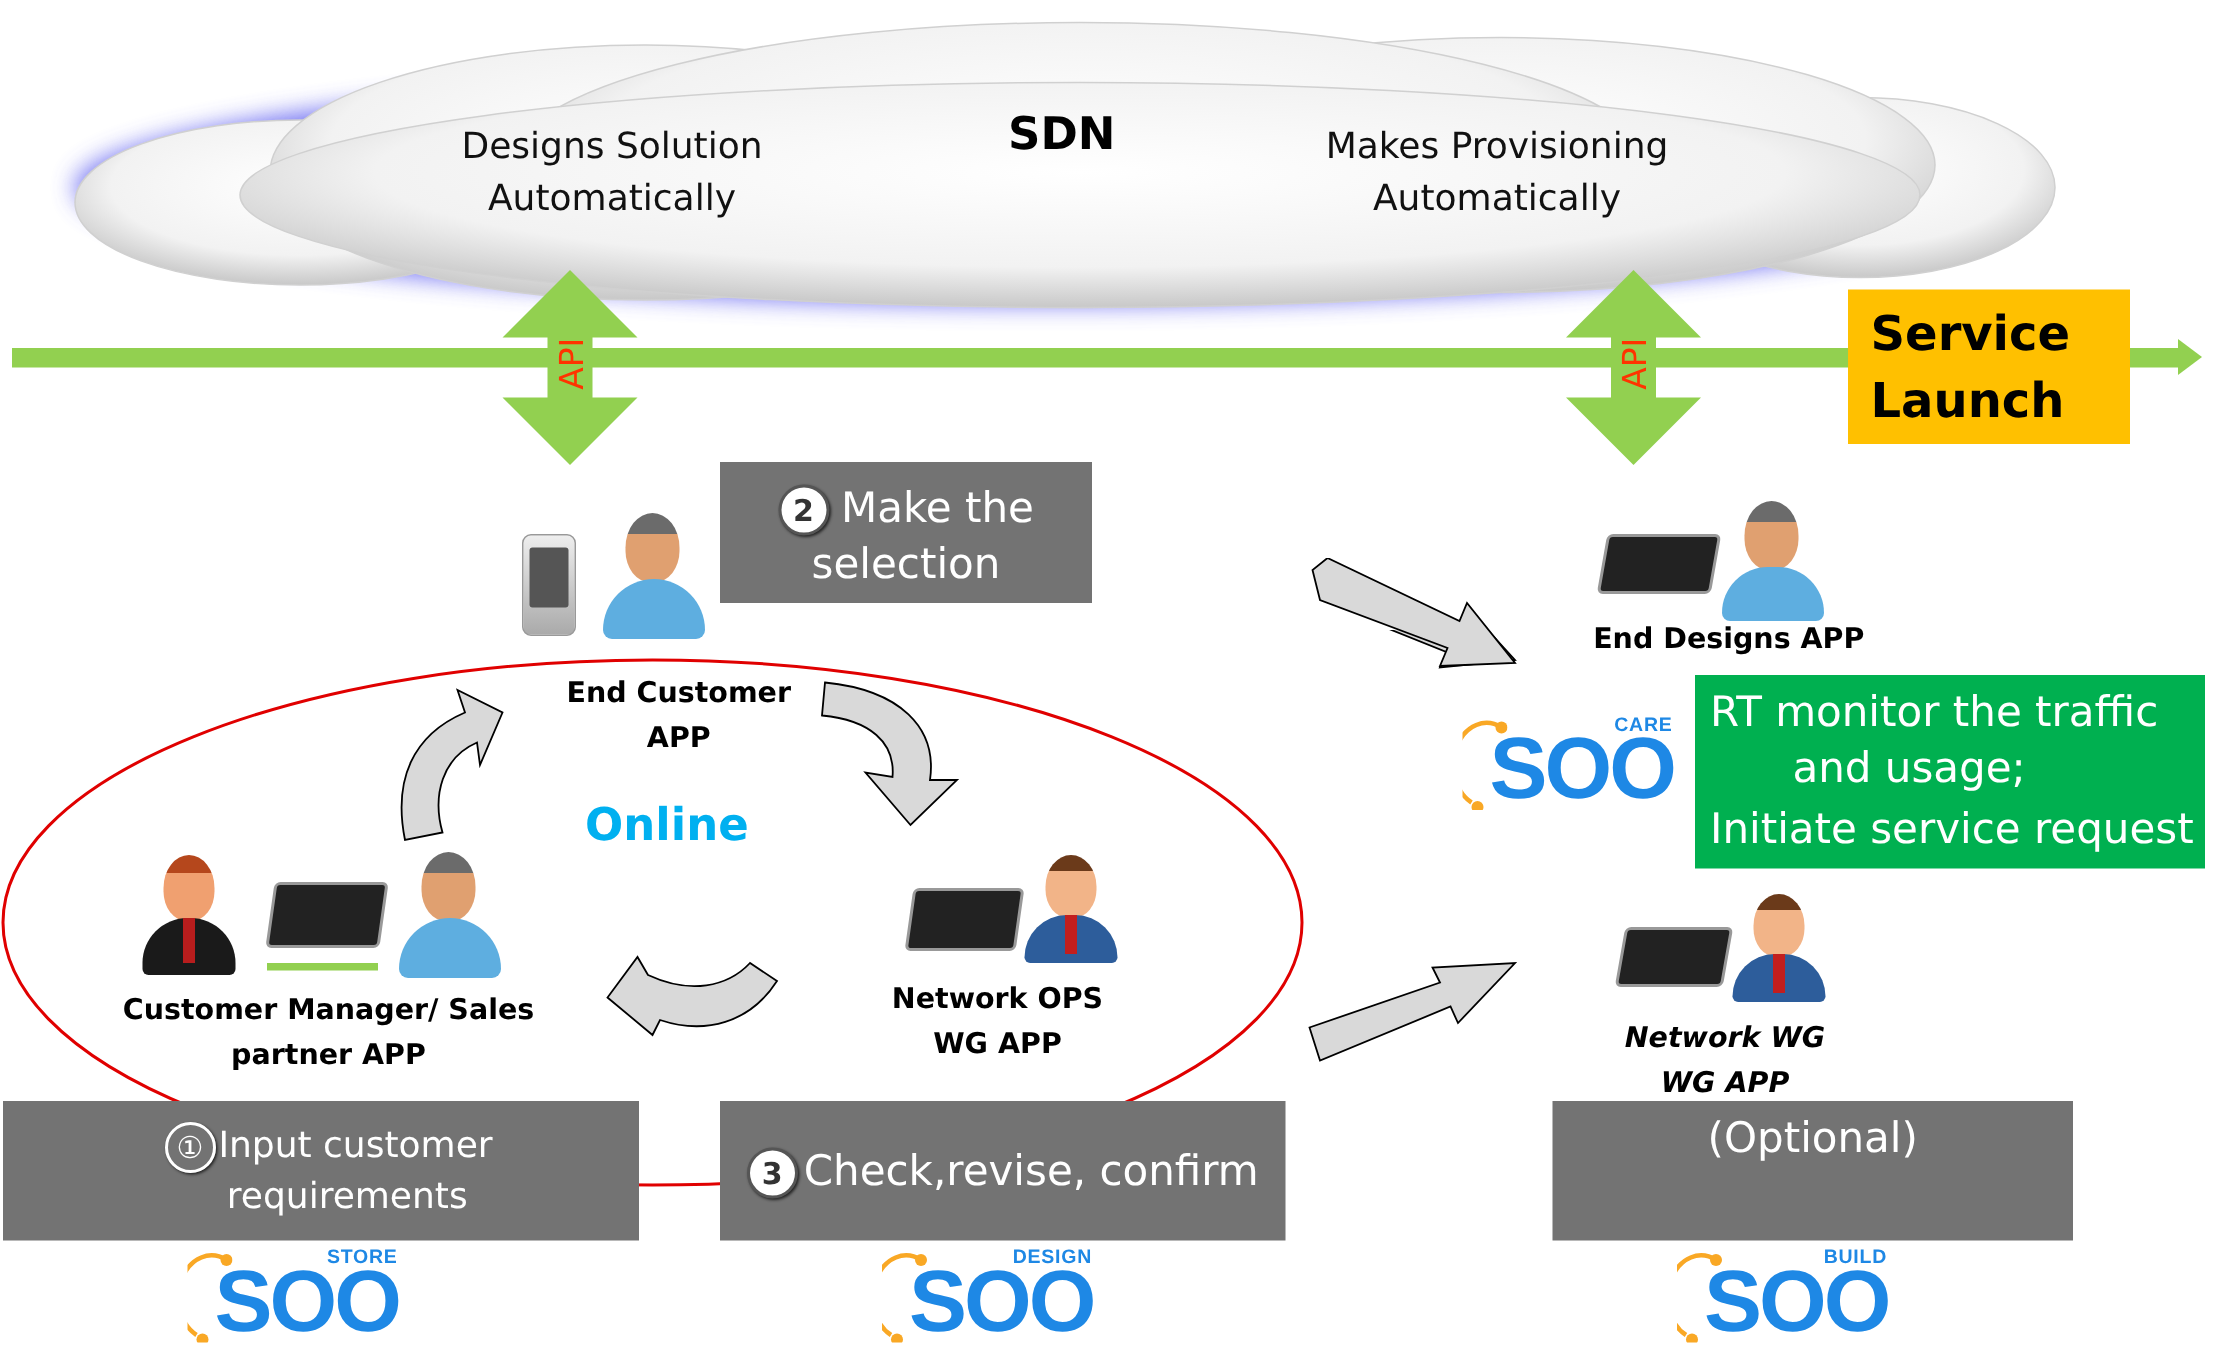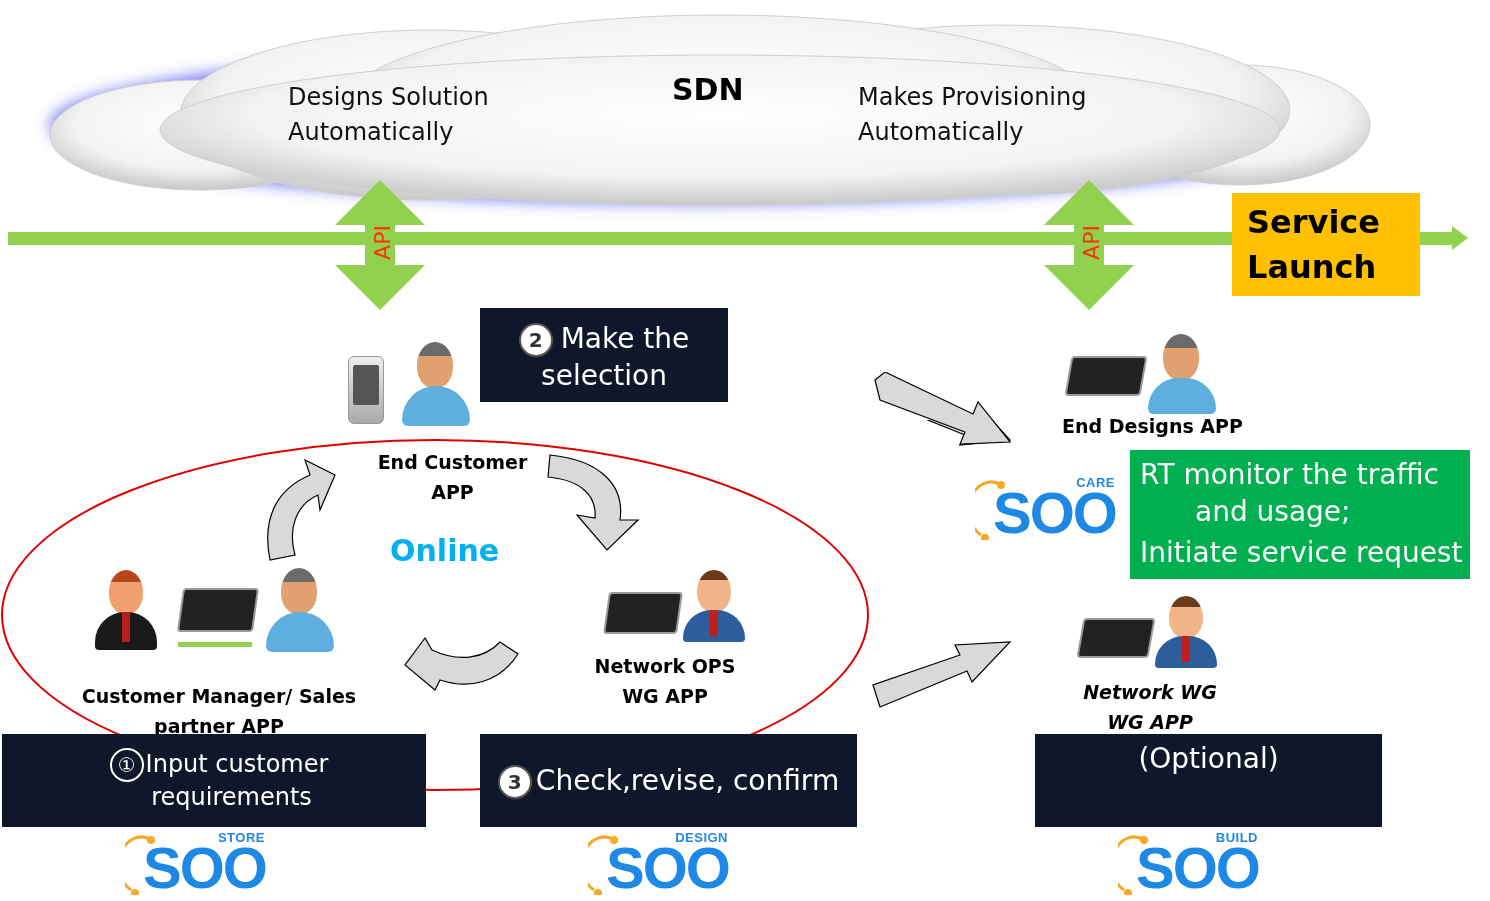--- a/index.html
+++ b/index.html
@@ -1,21 +1,21 @@
 <!DOCTYPE html>
 <html><head>
 <meta charset="utf-8">
 <style>
   html, body { margin:0; padding:0; background:#ffffff; }
   body { width:1490px; height:901px; position:relative; overflow:hidden;
          font-family: "DejaVu Sans", "Liberation Sans", sans-serif; }
   .abs { position:absolute; }
-  .cloud-text { position:absolute; font-size:24px; color:#111; line-height:35px; font-family:"DejaVu Sans", sans-serif; }
+  .cloud-text { position:absolute; font-size:24px; color:#111; text-align:center; line-height:35px; font-family:"DejaVu Sans", sans-serif; }
   .sdn-title { position:absolute; font-weight:bold; font-size:30px; color:#000; }
-  .graybox { position:absolute; background:#0f172a; color:#fff; font-size:28px; line-height:37px; text-align:center; }
+  .graybox { position:absolute; background:#737373; color:#fff; font-size:28px; line-height:37px; text-align:center; }
   .label { position:absolute; font-weight:bold; font-size:19px; color:#000; text-align:center; line-height:30px; }
   .num-circle { display:inline-block; width:30px; height:30px; border-radius:50%; background:#fff; color:#333;
                 border:2px solid #555; font-weight:bold; font-size:20px; line-height:30px; text-align:center;
                 vertical-align:middle; margin-right:8px; box-shadow:1px 1px 2px #222; }
   .num-circle.plain { background:transparent; color:#fff; border:2px solid #fff; font-weight:normal; }
   .logo { position:absolute; width:150px; height:70px; }
   .logo .sub { position:absolute; right:10px; top:0; font-size:13px; color:#1e88e5; letter-spacing:0.5px; font-family:"Liberation Sans", sans-serif;font-weight:bold; }
   .logo .main { position:absolute; left:18px; top:8px; font-size:58px; font-weight:bold; color:#1e88e5; letter-spacing:-2px; font-family:"Liberation Sans", sans-serif; line-height:60px; }
 </style>
 </head>
@@ -107,21 +107,21 @@
   <div style="position:absolute;left:14px;top:0;width:34px;height:44px;border-radius:50% 50% 45% 45%;background:linear-gradient(#b5471c 28%,#f0a070 28%);"></div>
   <div style="position:absolute;left:0;top:42px;width:62px;height:38px;border-radius:30px 30px 4px 4px;background:#1a1a1a;"></div>
   <div style="position:absolute;left:27px;top:42px;width:8px;height:30px;background:#b81d1d;"></div>
 </div>
 <div class="abs" style="left:180px;top:588px;width:72px;height:40px;background:#222;border-radius:4px;transform:skewX(-8deg);border:2px solid #999;"></div>
 <div class="abs" style="left:178px;top:642px;width:74px;height:5px;background:#92d050;"></div>
 <div class="abs" style="left:264px;top:568px;width:72px;height:84px;">
   <div style="position:absolute;left:17px;top:0;width:36px;height:46px;border-radius:50% 50% 45% 45%;background:linear-gradient(#6b6b6b 30%,#e0a070 30%);"></div>
   <div style="position:absolute;left:2px;top:44px;width:68px;height:40px;border-radius:34px 34px 6px 6px;background:#5eaee0;"></div>
 </div>
-<div class="label" style="left:70px;top:658px;width:298px;margin-top:23px;">
+<div class="label" style="left:70px;top:658px;width:298px;">
   <div>Customer Manager/ Sales</div>
   <div>partner APP</div>
 </div>
 
 <div class="abs" style="left:606px;top:592px;width:70px;height:38px;background:#222;border-radius:4px;transform:skewX(-8deg);border:2px solid #999;"></div>
 <div class="abs" style="left:683px;top:570px;width:62px;height:72px;">
   <div style="position:absolute;left:14px;top:0;width:34px;height:42px;border-radius:50% 50% 45% 45%;background:linear-gradient(#6b3a1a 25%,#f2b488 25%);"></div>
   <div style="position:absolute;left:0;top:40px;width:62px;height:32px;border-radius:30px 30px 4px 4px;background:#2d5d9b;"></div>
   <div style="position:absolute;left:27px;top:40px;width:8px;height:26px;background:#c21e1e;"></div>
 </div>

